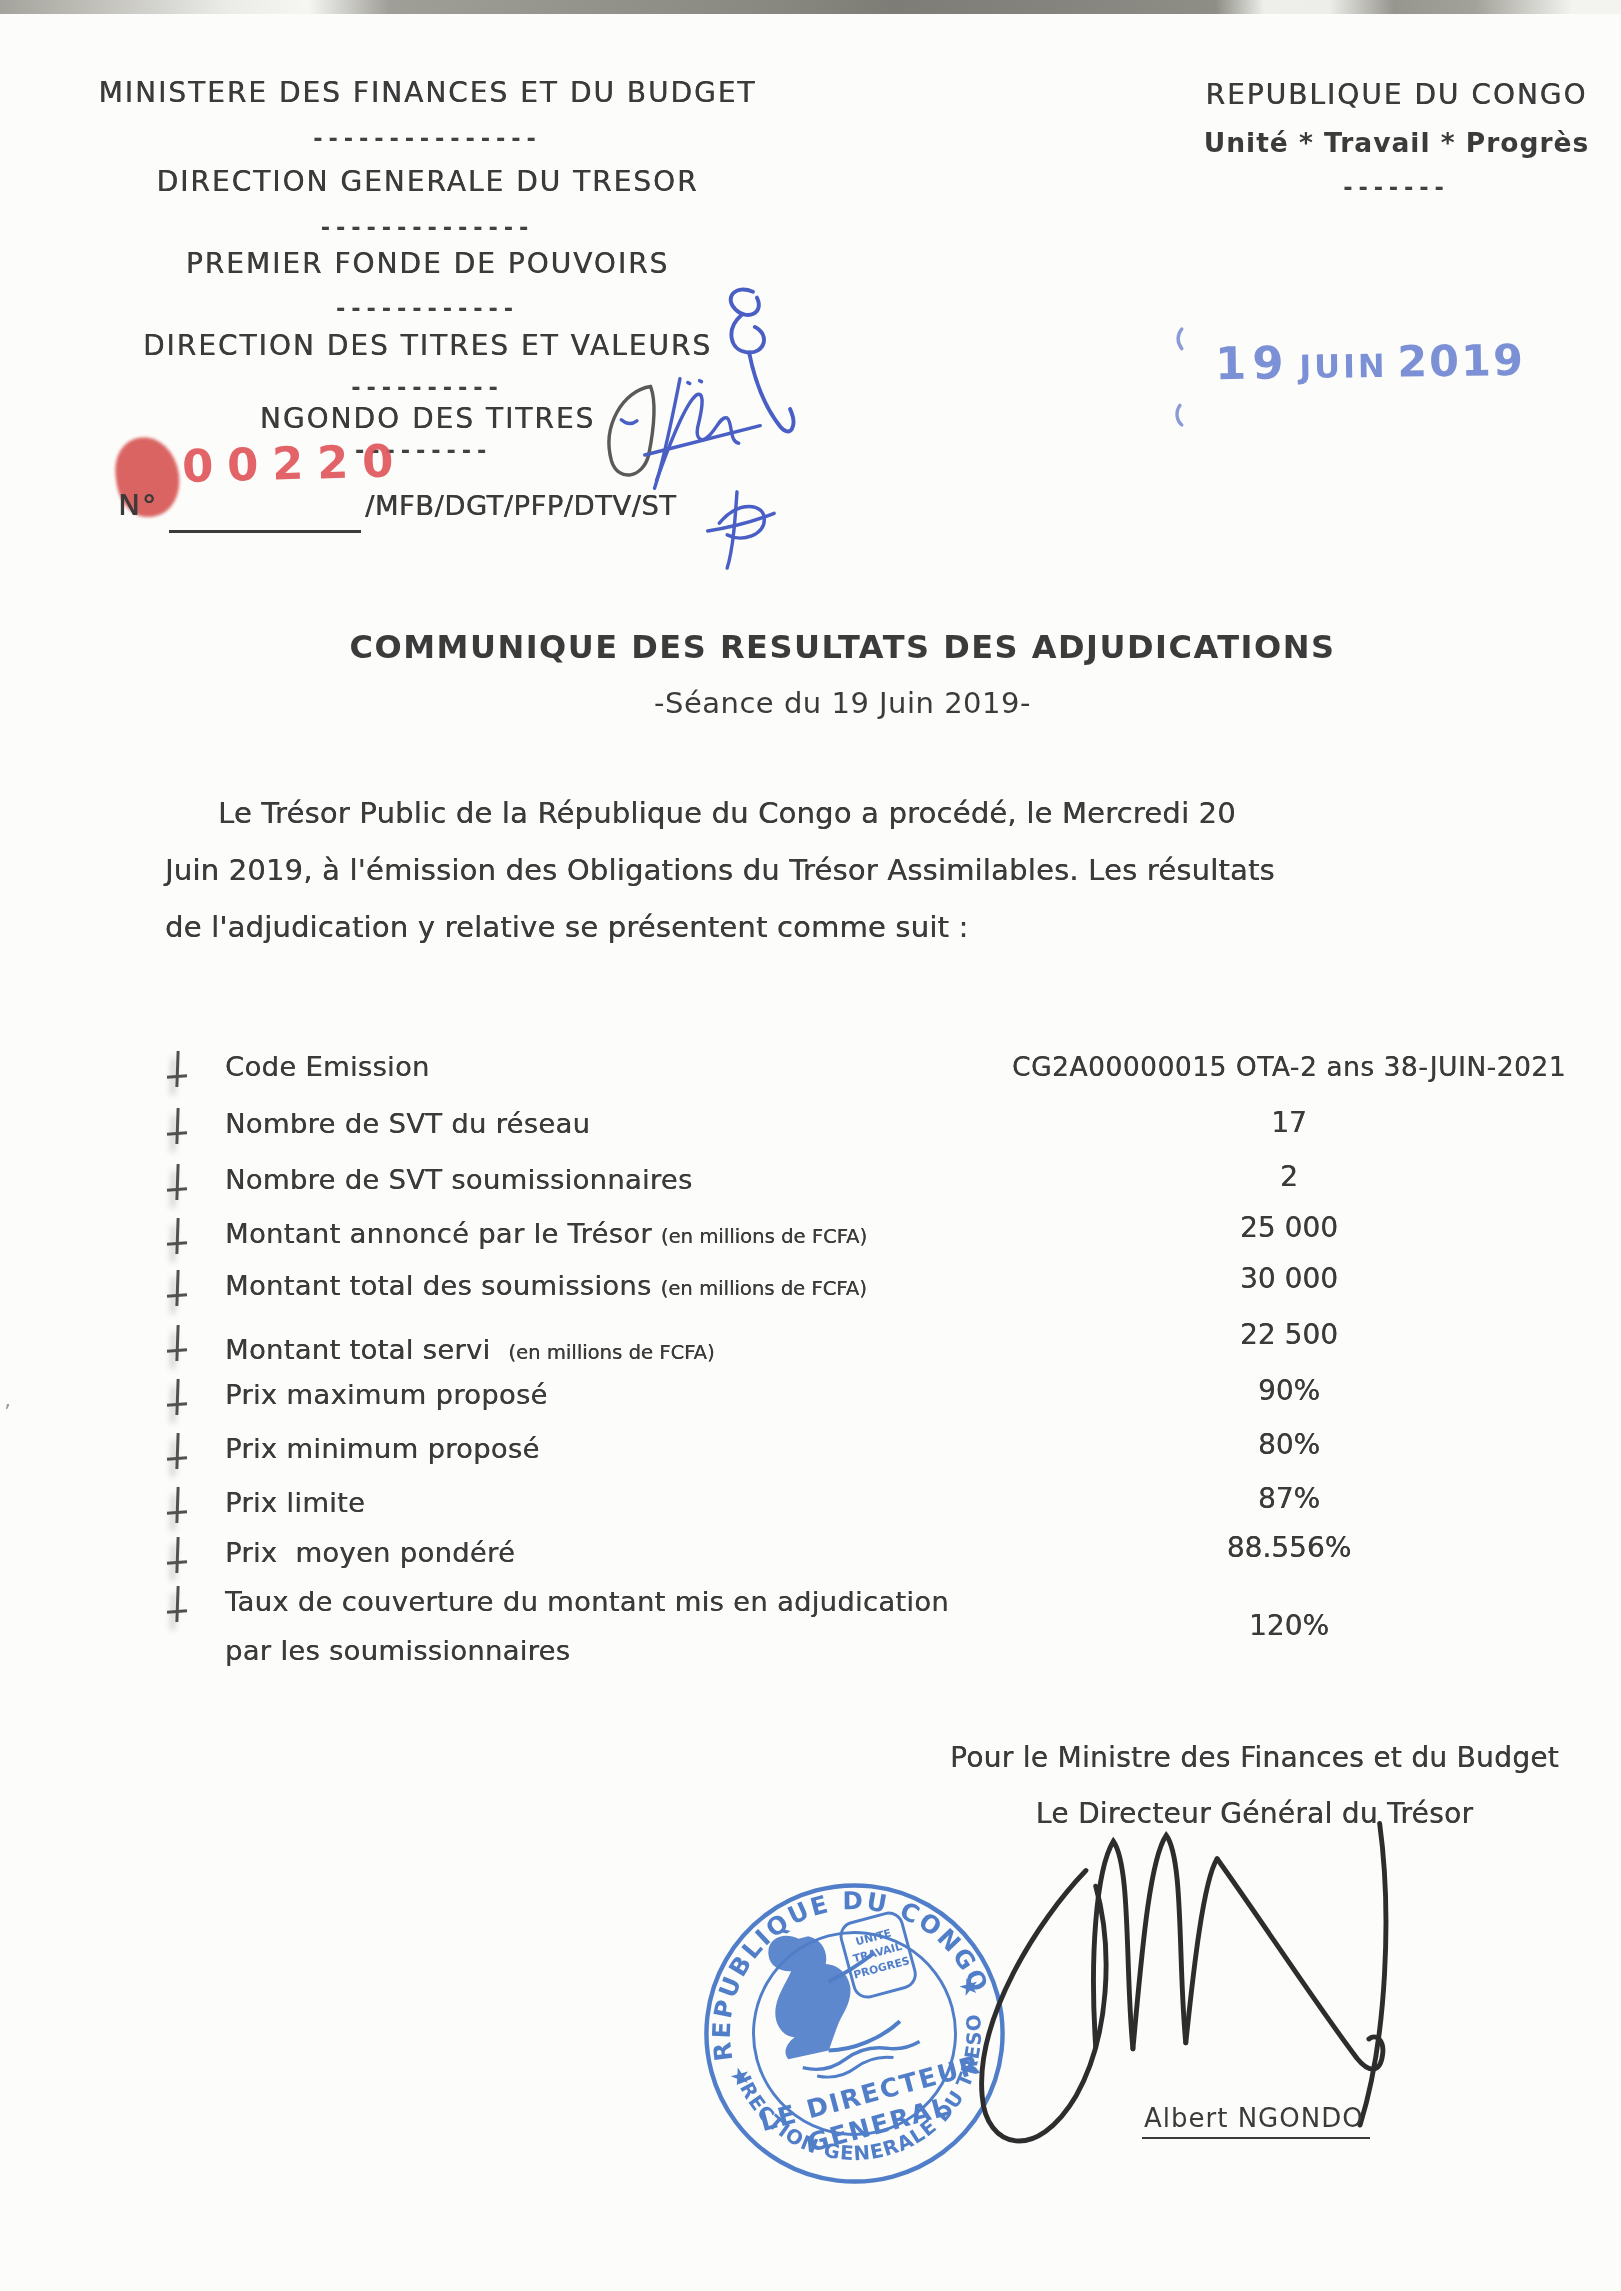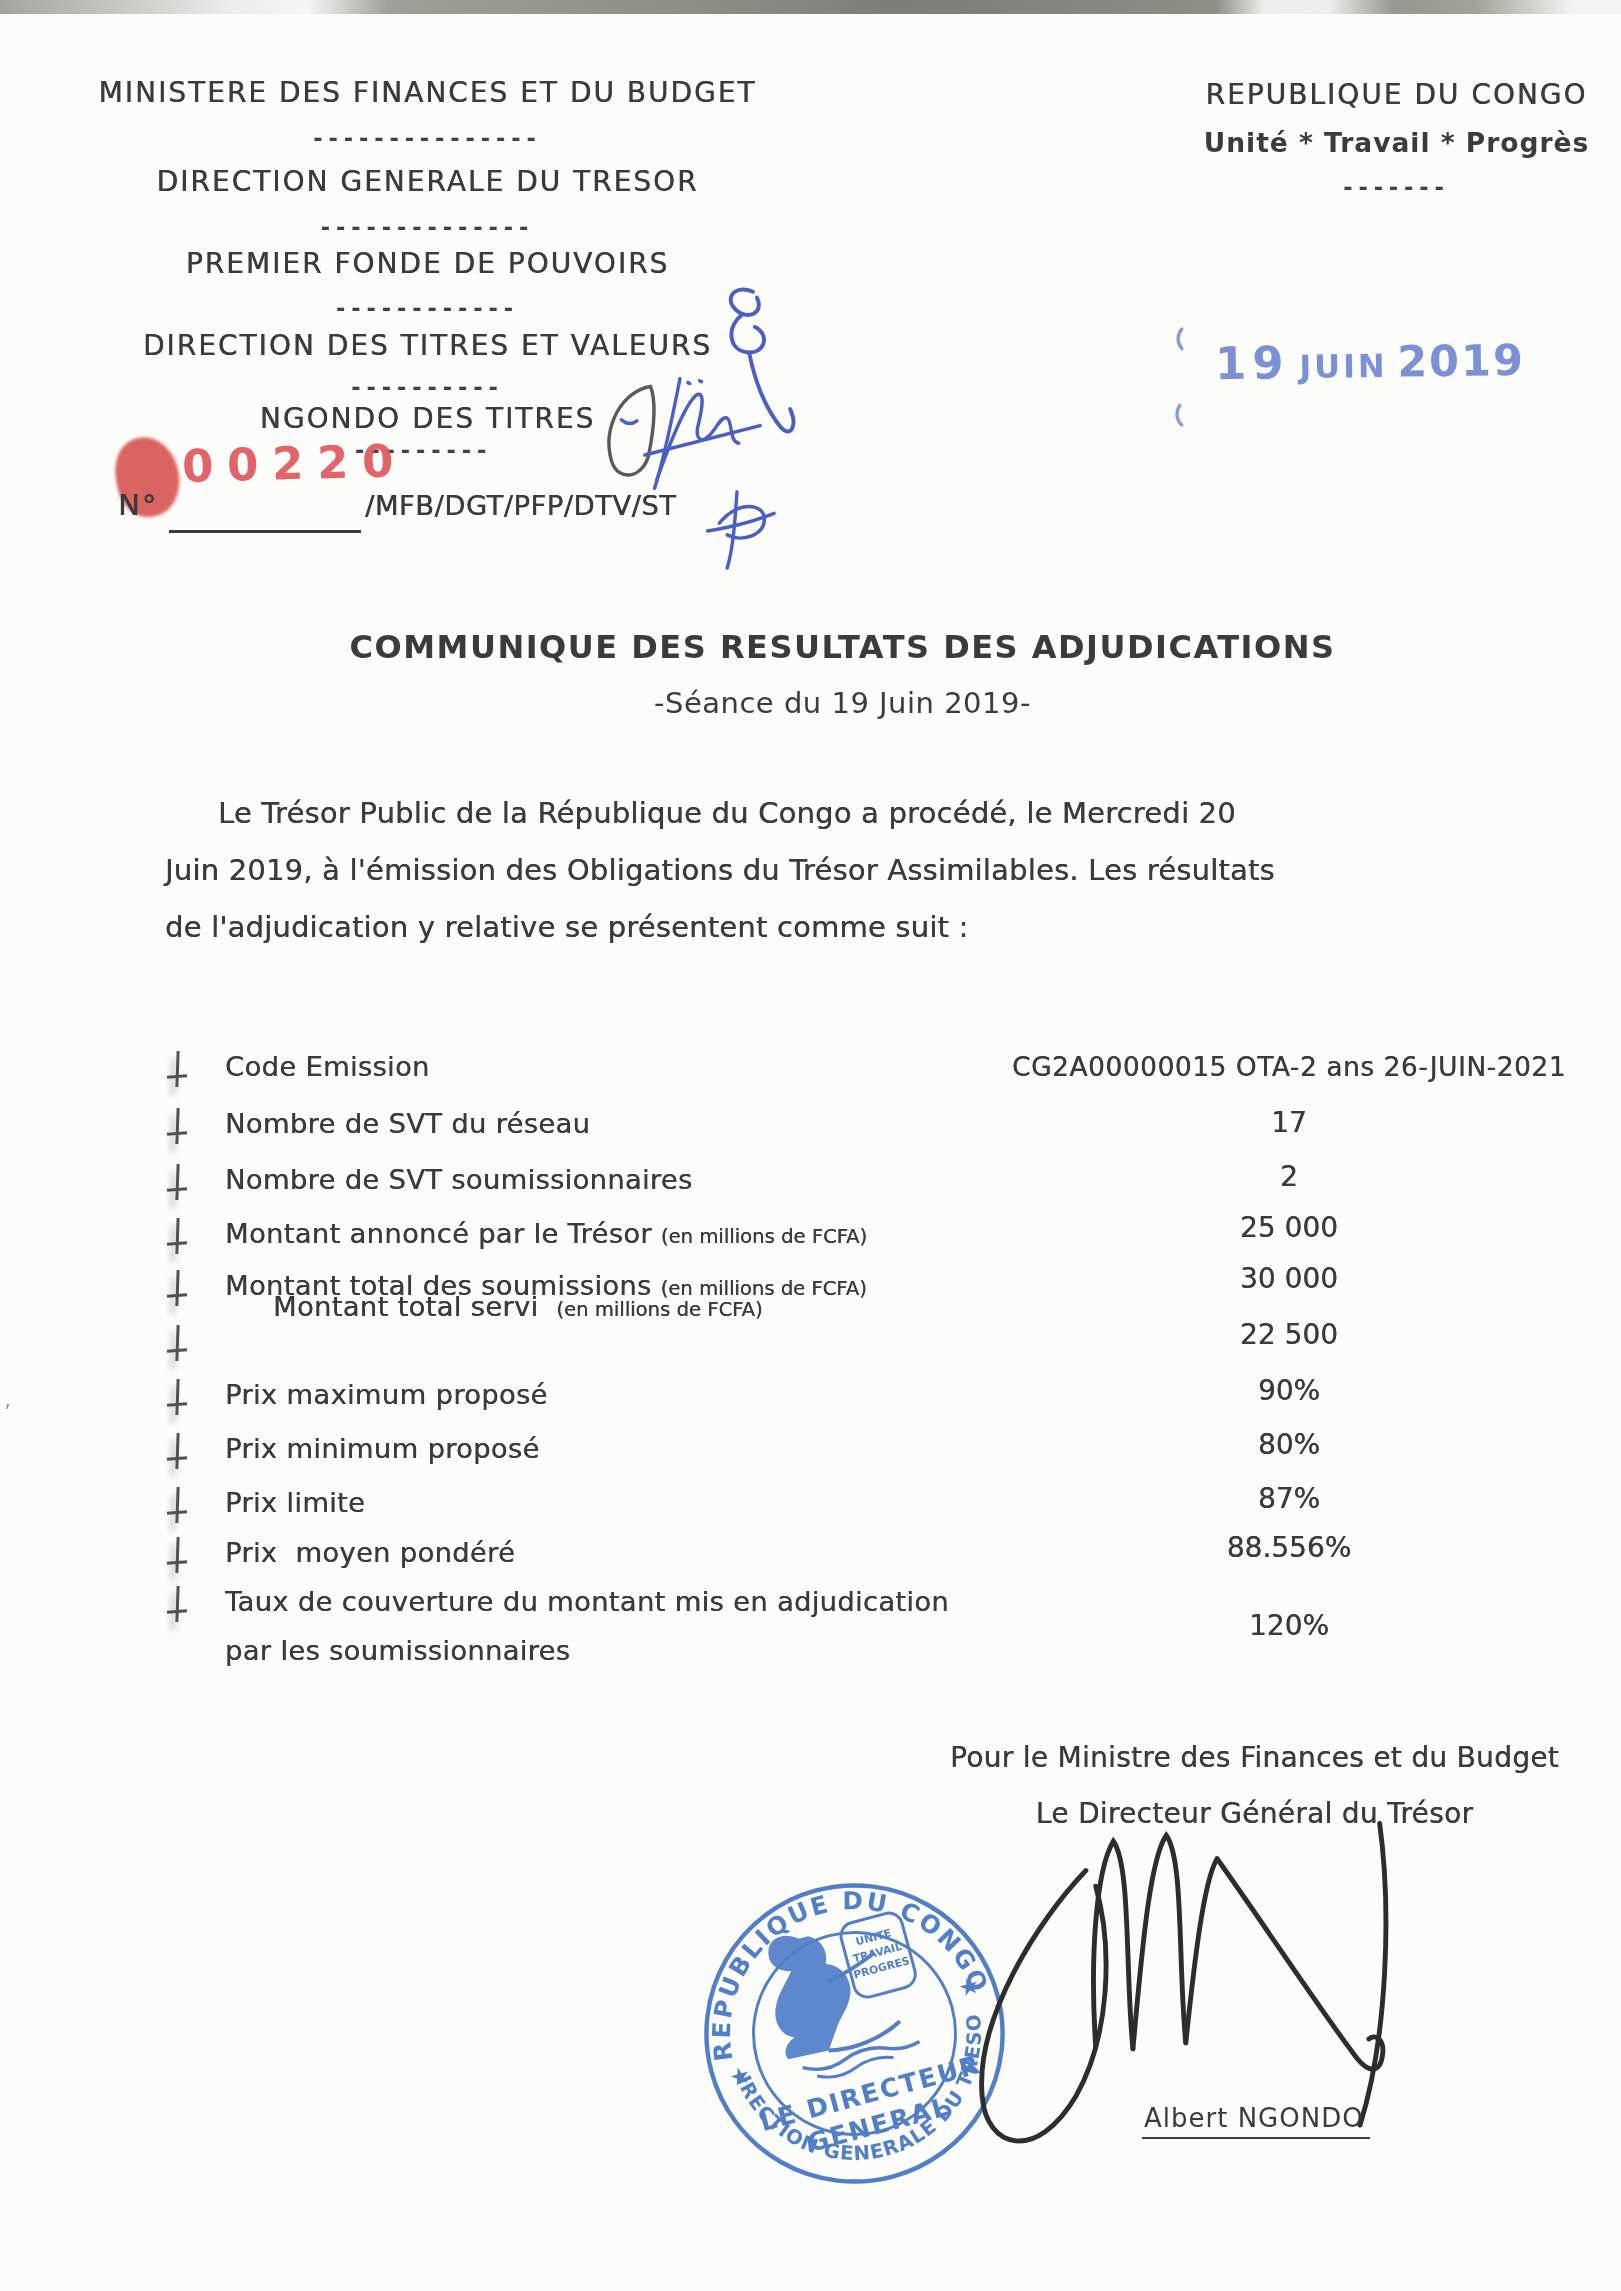--- a/index.html
+++ b/index.html
@@ -89,40 +89,40 @@
   <div class="abs center" style="left:32px;top:686px;width:1621px;">
     <span class="title-sub">-Séance du 19 Juin 2019-</span>
   </div>
 
   <div class="abs para-line" style="left:218px;top:796px;">Le Trésor Public de la République du Congo a procédé, le Mercredi 20</div>
   <div class="abs para-line" style="left:165px;top:853px;">Juin 2019, à l'émission des Obligations du Trésor Assimilables. Les résultats</div>
   <div class="abs para-line" style="left:165px;top:910px;">de l'adjudication y relative se présentent comme suit :</div>
 
   <div class="abs bullet" style="left:165px;top:1049px;"></div>
   <div class="abs row-label" style="left:225px;top:1051px;"><span>Code Emission</span> <span class="row-note"></span></div>
-  <div class="abs row-value" style="top:1051px;font-size:26.5px;letter-spacing:0.5px;">CG2A00000015 OTA-2 ans 26-JUIN-2021</div>
+  <div class="abs row-value" style="top:1051px;font-size:26.5px;letter-spacing:0.5px;">CG2A00000015 OTA-2 ans 38-JUIN-2021</div>
 
   <div class="abs bullet" style="left:165px;top:1106px;"></div>
   <div class="abs row-label" style="left:225px;top:1108px;"><span>Nombre de SVT du réseau</span> <span class="row-note"></span></div>
   <div class="abs row-value" style="top:1106px;">17</div>
 
   <div class="abs bullet" style="left:165px;top:1162px;"></div>
   <div class="abs row-label" style="left:225px;top:1164px;"><span>Nombre de SVT soumissionnaires</span> <span class="row-note"></span></div>
   <div class="abs row-value" style="top:1160px;">2</div>
 
   <div class="abs bullet" style="left:165px;top:1216px;"></div>
   <div class="abs row-label" style="left:225px;top:1218px;"><span>Montant annoncé par le Trésor</span> <span class="row-note">(en millions de FCFA)</span></div>
   <div class="abs row-value" style="top:1211px;">25 000</div>
 
   <div class="abs bullet" style="left:165px;top:1268px;"></div>
   <div class="abs row-label" style="left:225px;top:1270px;"><span>Montant total des soumissions</span> <span class="row-note">(en millions de FCFA)</span></div>
   <div class="abs row-value" style="top:1262px;">30 000</div>
 
   <div class="abs bullet" style="left:165px;top:1323px;"></div>
-  <div class="abs row-label" style="left:225px;top:1291px;margin-left:48px;"><span>Montant total servi </span> <span class="row-note">(en millions de FCFA)</span></div>
+  <div class="abs row-label" style="left:225px;top:1334px;"><span>Montant total servi </span> <span class="row-note">(en millions de FCFA)</span></div>
   <div class="abs row-value" style="top:1318px;">22 500</div>
 
   <div class="abs bullet" style="left:165px;top:1377px;"></div>
   <div class="abs row-label" style="left:225px;top:1379px;"><span>Prix maximum proposé</span></div>
   <div class="abs row-value" style="top:1374px;">90%</div>
 
   <div class="abs bullet" style="left:165px;top:1431px;"></div>
   <div class="abs row-label" style="left:225px;top:1433px;"><span>Prix minimum proposé</span></div>
   <div class="abs row-value" style="top:1428px;">80%</div>
 

